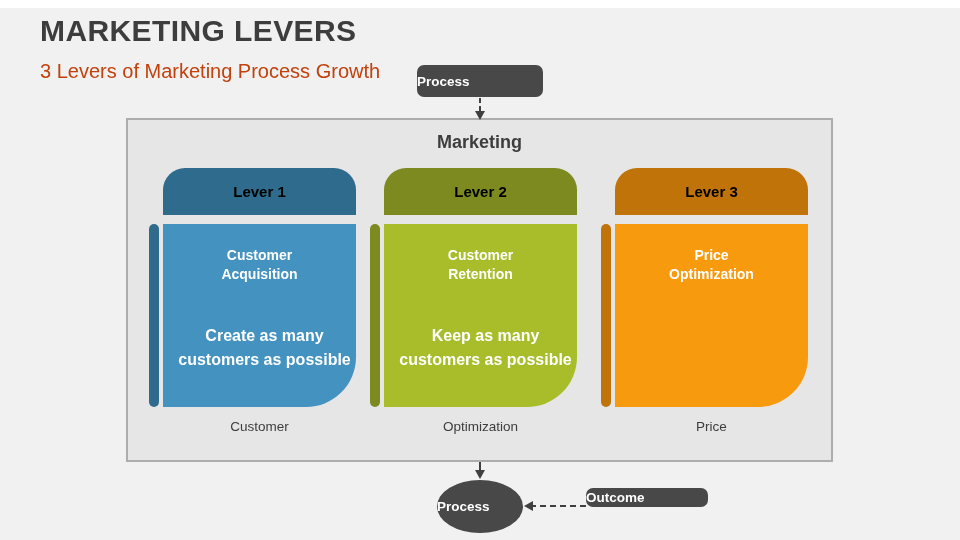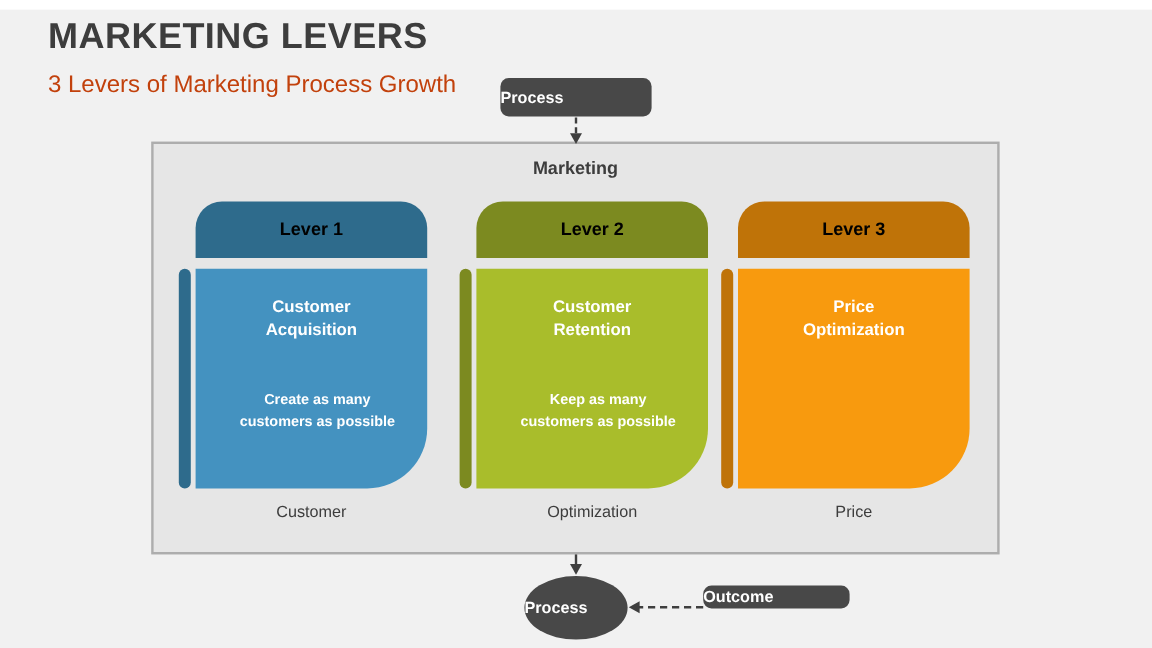--- a/index.html
+++ b/index.html
@@ -37,45 +37,45 @@
     left: 437px; top: 480px; width: 86px; height: 53px;
     border-radius: 50%;
   }
   .marketing-box {
     position: absolute; left: 126px; top: 118px;
     width: 707px; height: 344px;
     background: #E6E6E6; border: 2px solid #ADADAD;
   }
   .marketing-label {
     position: absolute; top: 12px; left: 0; width: 100%;
-    text-align: center; font-weight: bold; font-size: 15px; color: #3D3D3D;
+    text-align: center; font-weight: bold; font-size: 18px; color: #3D3D3D;
   }
   .lever-col { position: absolute; top: 0; width: 193px; height: 100%; }
   .lever-col.c1 { left: 35px; }
-  .lever-col.c2 { left: 269px; }
+  .lever-col.c2 { left: 256px; }
   .lever-col.c3 { left: 487px; }
   .lever-tab {
     position: absolute; top: 48px; left: 0; width: 100%; height: 47px;
     border-radius: 22px 22px 0 0;
     color: #000000; font-weight: bold; font-size: 15px;
     display: flex; align-items: center; justify-content: center;
   }
   .lever-card {
     position: absolute; top: 104px; left: 0; width: 100%; height: 183px;
     border-radius: 0 0 50px 0;
     color: #ffffff; text-align: center;
   }
   .card-title {
     padding-top: 22px;
     font-weight: bold; font-size: 14px; line-height: 1.35;
     white-space: pre-line;
   }
   .card-desc {
     margin-top: 40px;
-    font-size: 12px; font-weight: bold; line-height: 1.5;
+    font-size: 16px; font-weight: bold; line-height: 1.5;
     white-space: pre-line;
     padding-left: 10px;
   }
   .side-bar {
     position: absolute; left: -14px; top: 104px;
     width: 10px; height: 183px; border-radius: 6px;
   }
   .footer-label {
     position: absolute; top: 299px; left: 0; width: 100%;
     text-align: center; font-size: 13.5px; color: #3D3D3D;

